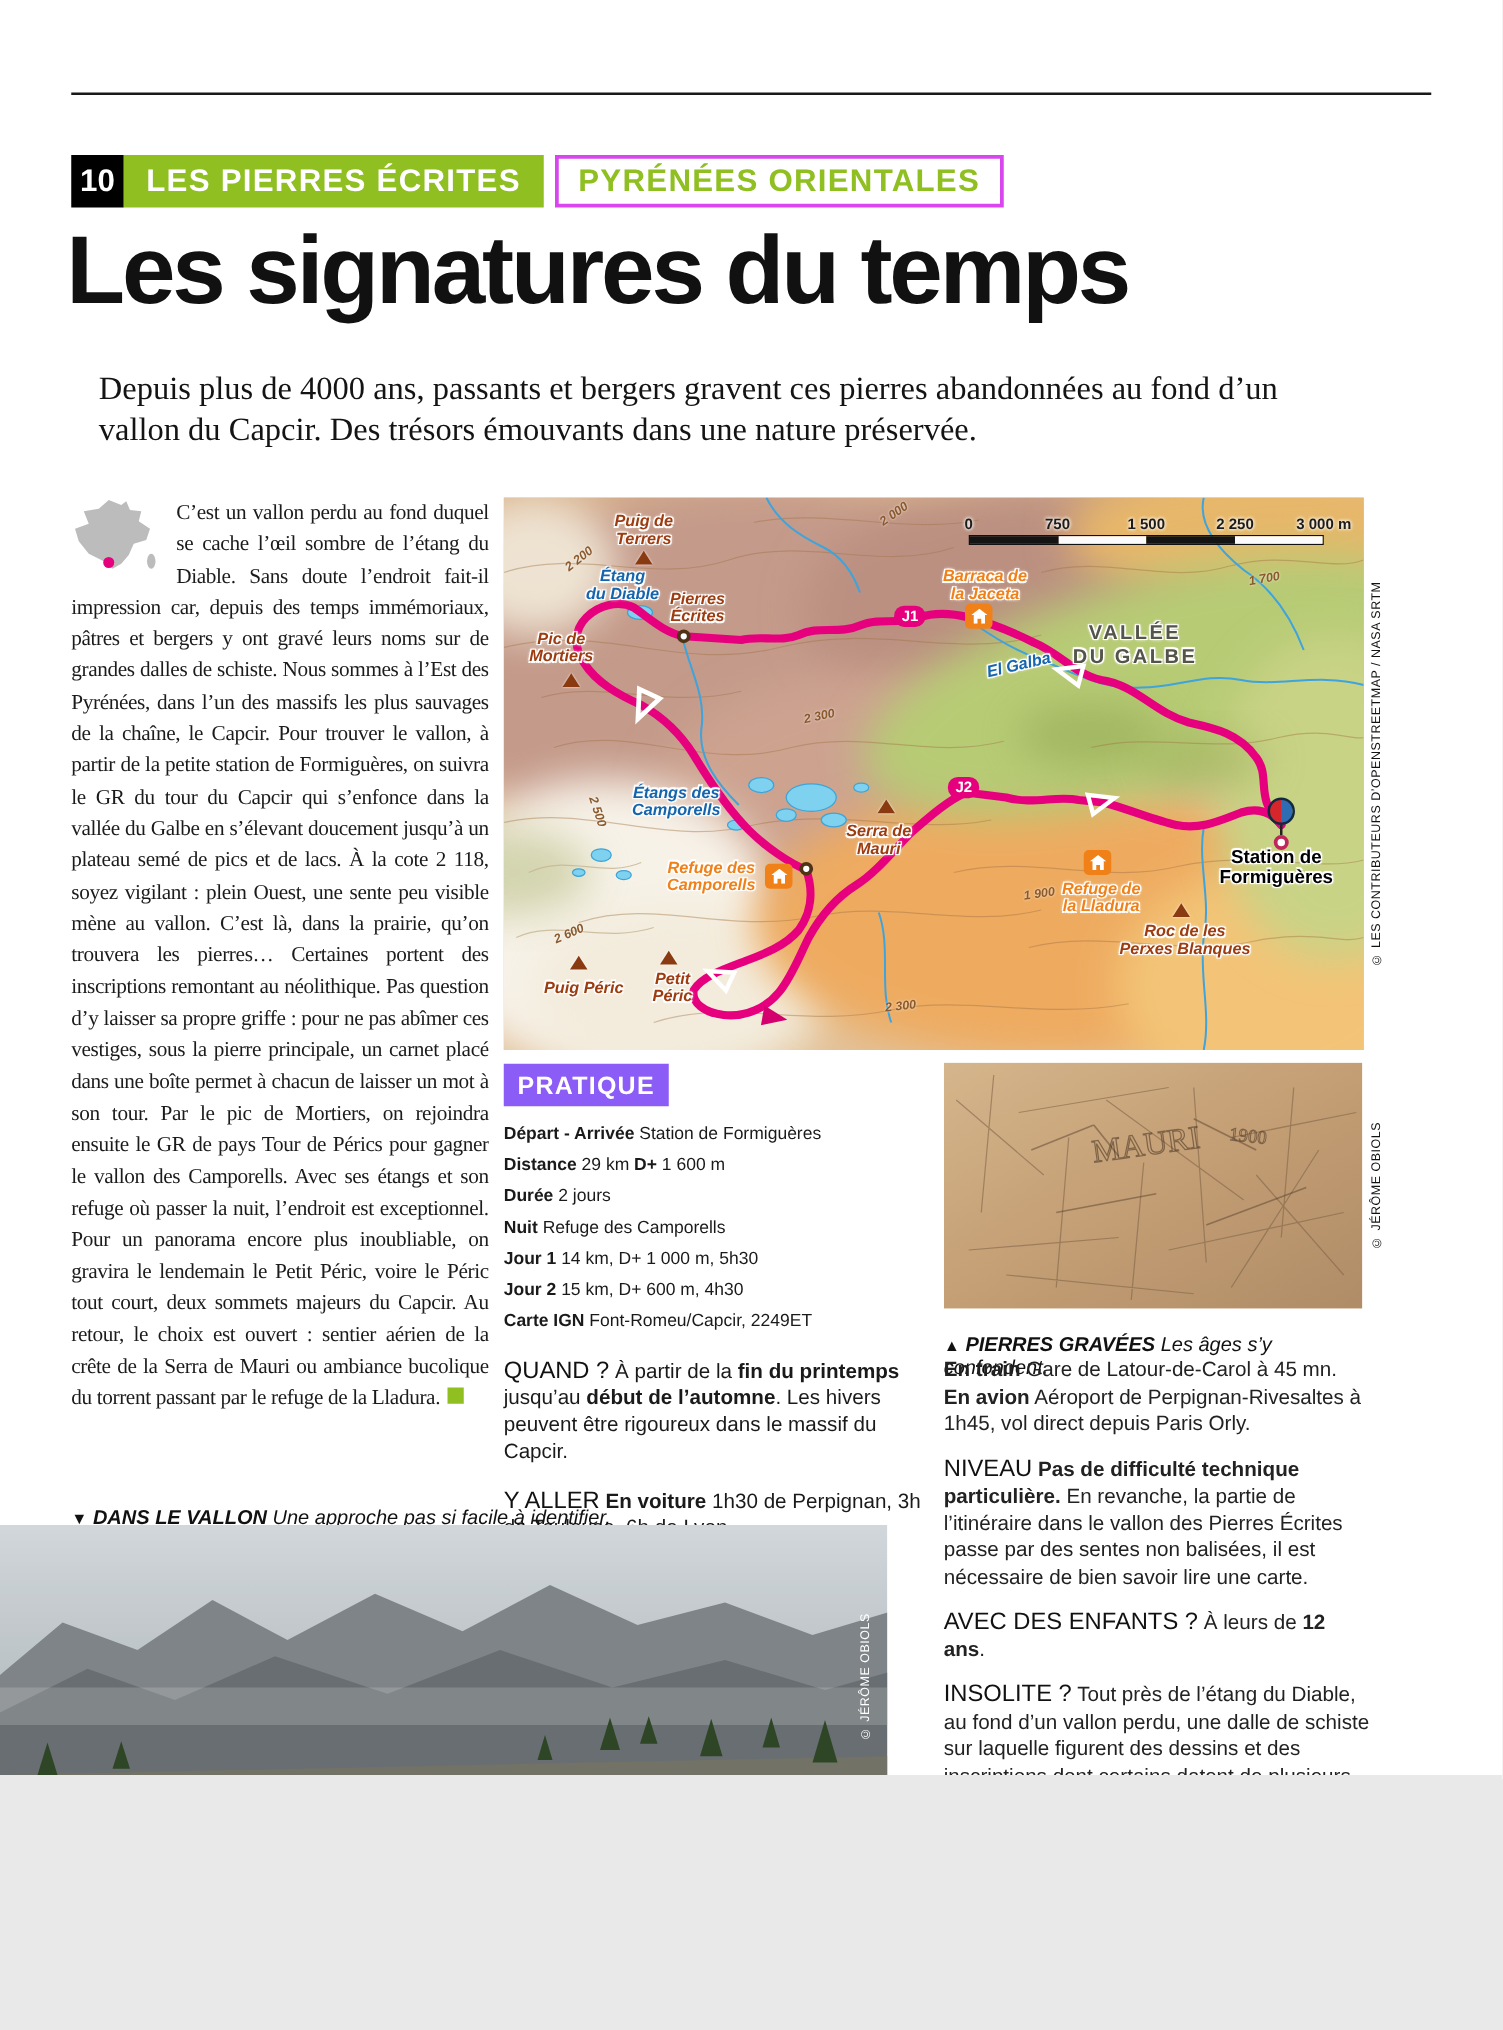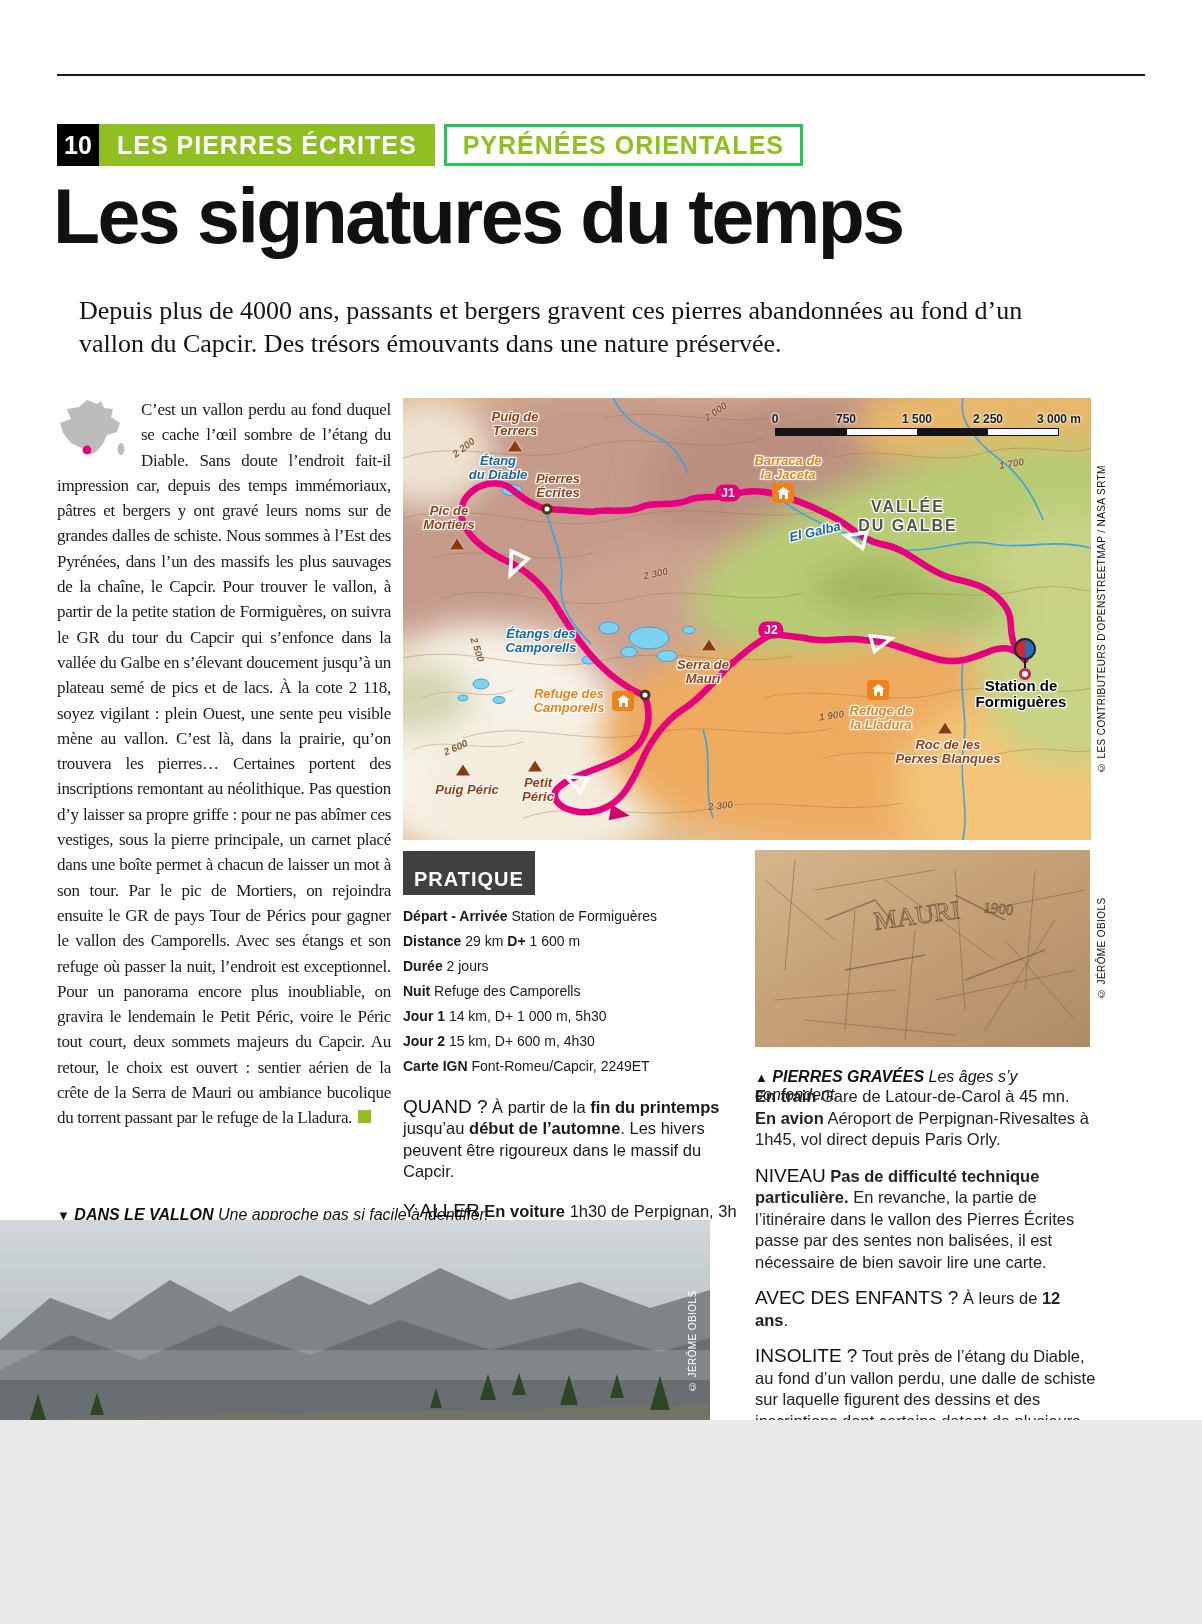--- a/index.html
+++ b/index.html
@@ -8,21 +8,21 @@
           font-family:"Liberation Sans", sans-serif; overflow:hidden; }
 
   .top-rule { position:absolute; left:57px; top:74px; width:1088px; height:2px; background:#191919; }
 
   
   .kicker { position:absolute; left:57px; top:124px; display:flex; align-items:stretch; height:42px; }
   .kicker-num { width:42px; background:#000; color:#fff; font-weight:bold; font-size:25px;
                 display:flex; align-items:center; justify-content:center; }
   .kicker-main { background:#8fbf21; color:#fff; font-weight:bold; font-size:25px; letter-spacing:1px;
                  display:flex; align-items:center; padding:0 18px; white-space:nowrap; }
-  .kicker-region { border:3px solid #22c55e; color:#8fbf21; background:#fff; font-weight:bold; font-size:25px;
+  .kicker-region { border:3px solid #d946ef; color:#8fbf21; background:#fff; font-weight:bold; font-size:25px;
                    letter-spacing:1px; display:flex; align-items:center; padding:0 16px; margin-left:9px; white-space:nowrap; }
 
   .main-title { position:absolute; left:53px; top:178px; font-size:77px; font-weight:bold; color:#111;
                 letter-spacing:-2.5px; line-height:1; }
 
   .intro { position:absolute; left:57px; top:294px; width:1010px; font-family:"Liberation Serif", serif;
            font-size:26px; line-height:33px; color:#141414;margin-left:22px; }
 
   
   .article { position:absolute; left:57px; top:397px; width:334px; height:792px; overflow:hidden;
@@ -64,22 +64,22 @@
                    text-shadow:0 0 3px #fff,0 0 3px #fff; white-space:nowrap; }
   .scalebar .bar { position:absolute; top:16px; left:0; width:284px; height:8px; border:1px solid #111; display:flex; }
   .scalebar .seg { flex:1; }
   .seg.b { background:#141414; } .seg.w { background:#fbfbfb; }
 
   .vcredit { position:absolute; writing-mode:vertical-rl; transform:rotate(180deg); text-align:center;
              font-size:10px; letter-spacing:0.4px; color:#111; }
 
   
   .pratique { position:absolute; left:403px; top:851px; width:345px; font-size:16.5px; line-height:21.5px; color:#1a1a1a; }
-  .pr-head { display:inline-block; background:#404040; color:#fff; font-weight:bold; font-size:20px;
-             letter-spacing:1px; padding:18px 11px 4px; }
+  .pr-head { display:inline-block; background:#8b5cf6; color:#fff; font-weight:bold; font-size:20px;
+             letter-spacing:1px; padding:8px 11px 4px; }
   .pr-rows { margin-top:9px; }
   .pr-row { font-size:14px; line-height:25px; }
   .pr-row b { font-weight:bold; }
   .sec { margin-top:17px; }
   .sec-label { font-size:19px; color:#111; }
   .semibold { font-weight:bold; }
 
   
   .rockphoto { position:absolute; left:755px; top:850px; width:335px; height:197px; overflow:hidden; }
   .caption { font-size:16px; color:#111;margin-top:12px; }

